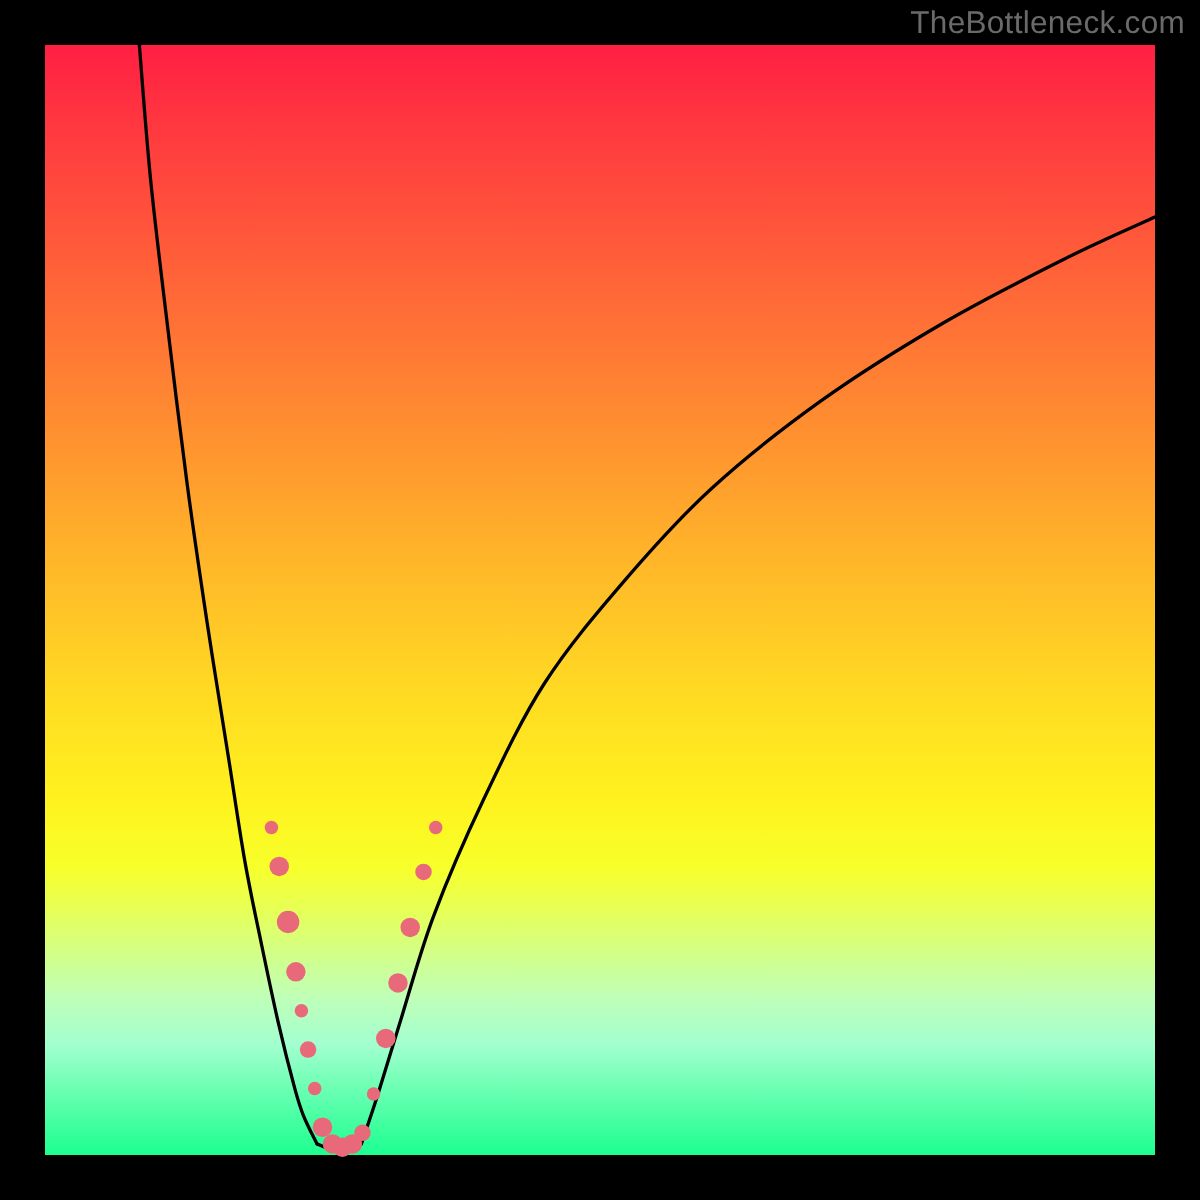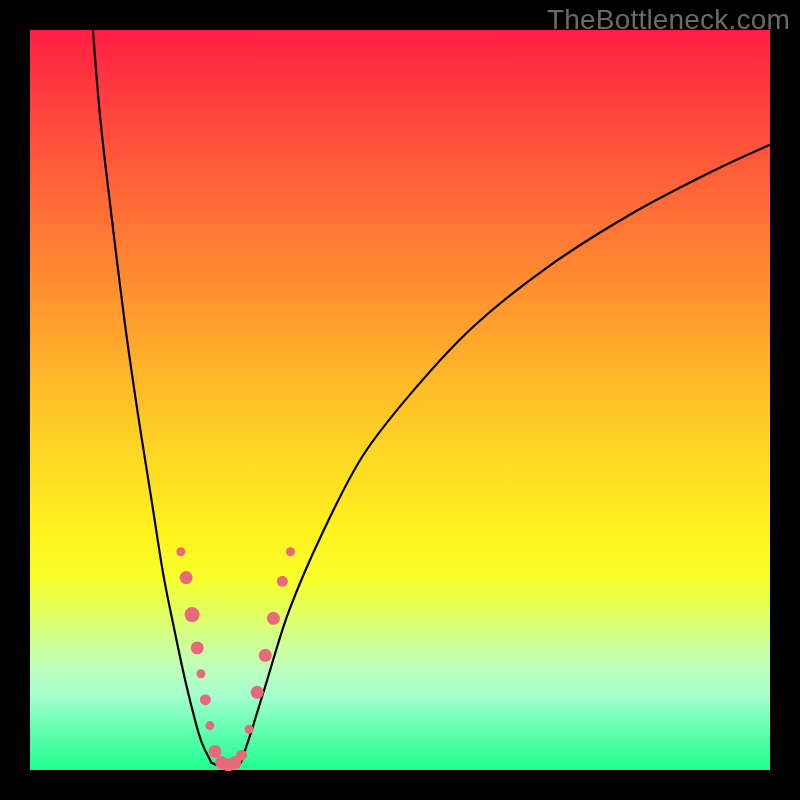--- a/index.html
+++ b/index.html
@@ -32,21 +32,21 @@
       #beffb9 86%,
       #a3ffcf 90%,
       #6cffb3 94%,
       #1cff8f 100%);
   }
   .watermark {
     position: absolute;
     top: 4px;
     right: 10px;
     color: #6a6a6a;
-    font-size: 28px;
+    font-size: 21px;
     font-weight: 500;
     letter-spacing: 0.2px;
     user-select: none;
   }
   svg.plot {
     position: absolute;
     left: 0;
     top: 0;
     width: 740px;
     height: 740px;

